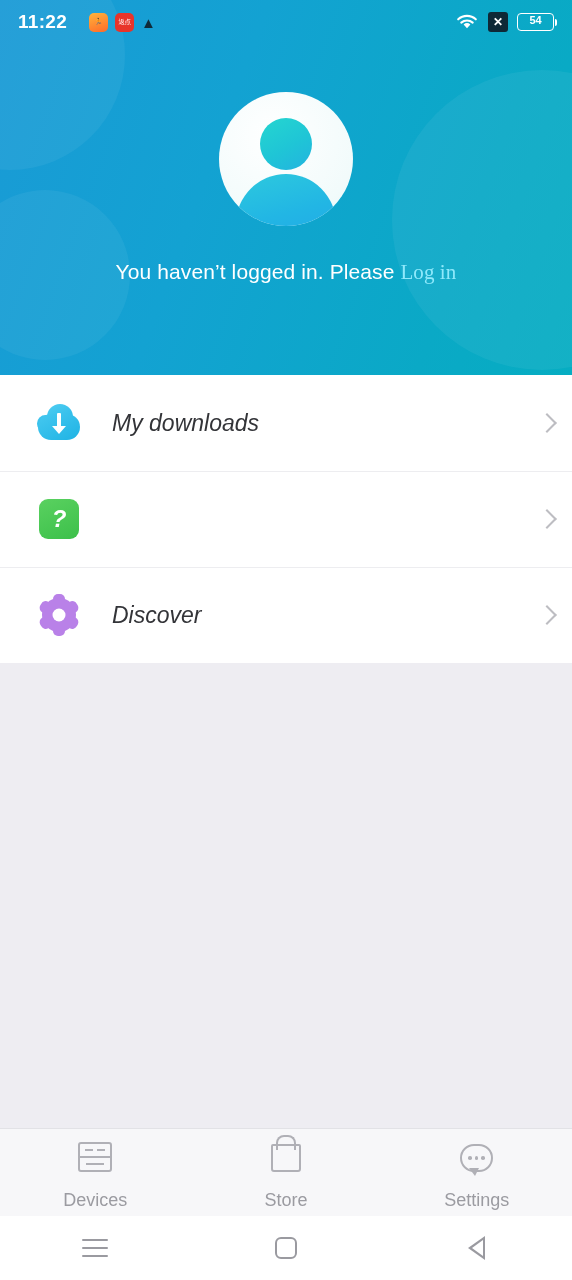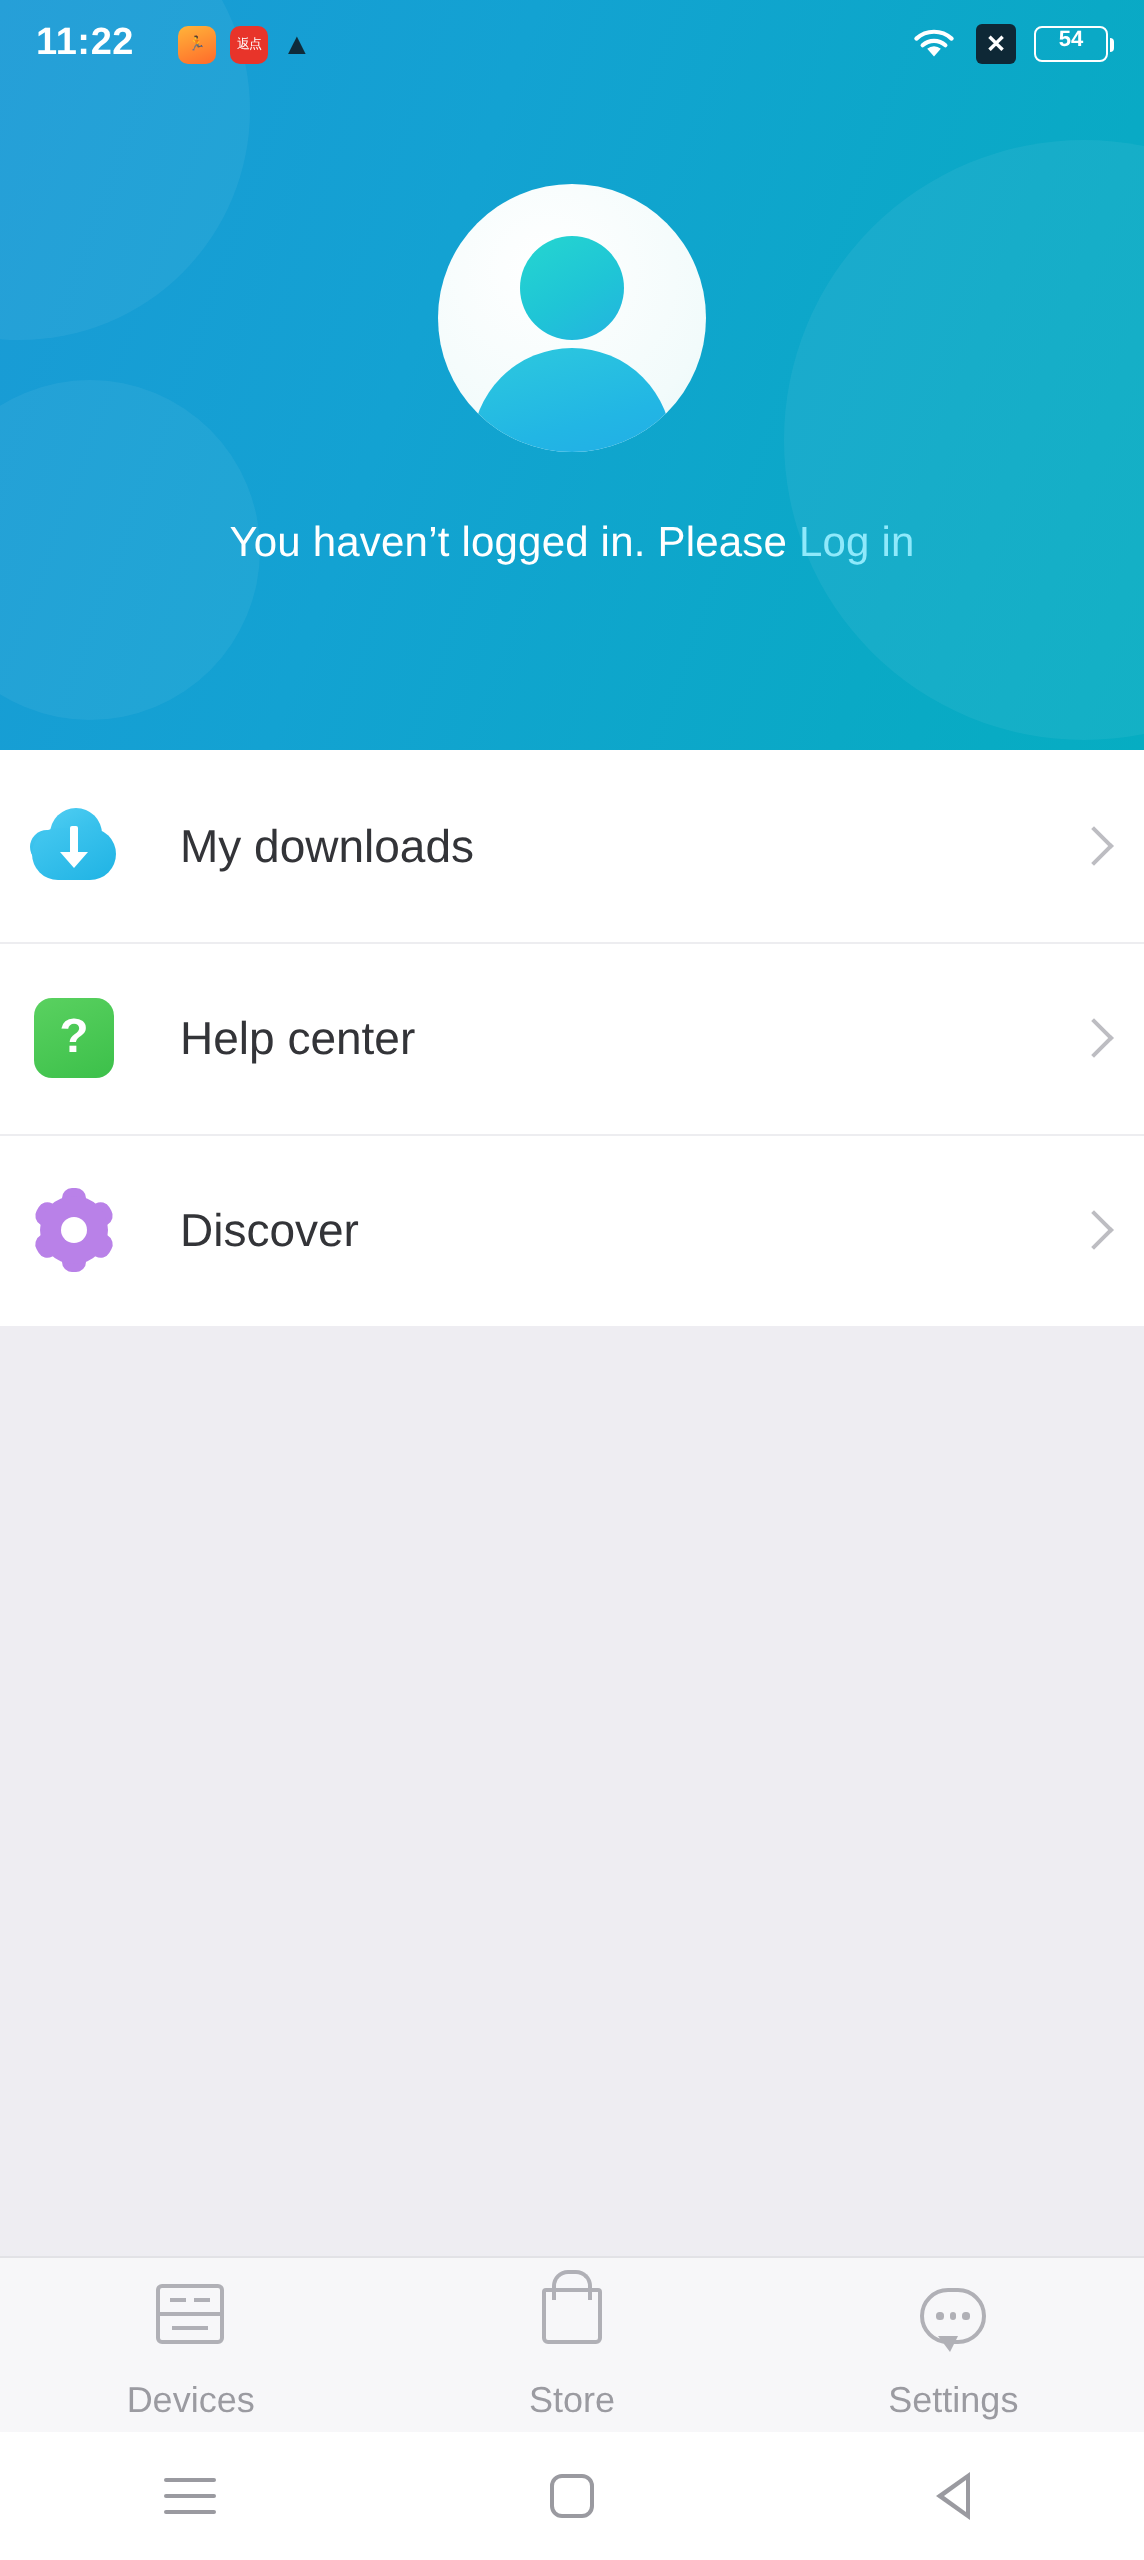--- a/index.html
+++ b/index.html
@@ -59,27 +59,27 @@
     position:absolute; left:50%; top:82px; transform:translateX(-50%);
     width:100px; height:78px; border-radius:50px 50px 12px 12px;
     background:linear-gradient(165deg,#2dc9de 0%,#22b6e4 50%,#22a6e8 100%);
   }
 
   .login-line {
     position:relative; z-index:3;
     text-align:center; margin-top:34px;
     font-size:21px; color:#ffffff; letter-spacing:.1px;
   }
-  .login-link { color:#8fe9fb; cursor:pointer; }
+  .login-link { color:#8fe9fb; cursor:pointer;font-family:Liberation Serif, serif; }
 
   
   .menu { background:#fff; flex:0 0 auto; }
   .menu-row {
     height:96px; display:flex; align-items:center;
-    padding:0 18px 0 14px; position:relative; background:#fff; cursor:pointer;
+    padding:0 18px 0 36px; position:relative; background:#fff; cursor:pointer;font-style:italic;
   }
   .menu-row + .menu-row:before {
     content:""; position:absolute; left:0; right:0; top:0; height:1px; background:#ededf0;
   }
   .menu-icon { width:46px; height:46px; flex:0 0 auto; display:flex; align-items:center; justify-content:center; }
   .menu-label { font-size:23px; color:#333438; margin-left:30px; }
   .chev { margin-left:auto; width:14px; height:14px; border-right:2px solid #bdbdc2; border-top:2px solid #bdbdc2; transform:rotate(45deg); }
 
   
   .ic-cloud { position:relative; width:46px; height:40px; }
@@ -235,21 +235,20 @@
         </div>
       </div>
       <div class="menu-label">My downloads</div>
       <div class="chev"></div>
     </div>
 
     <div class="menu-row">
       <div class="menu-icon">
         <div class="ic-help">?</div>
       </div>
-      <div class="menu-label">Help center</div>
       <div class="chev"></div>
     </div>
 
     <div class="menu-row">
       <div class="menu-icon">
         <div class="ic-gear">
           <div class="g-core">
             <div class="tooth" style="transform:rotate(0deg)"></div>
             <div class="tooth" style="transform:rotate(60deg)"></div>
             <div class="tooth" style="transform:rotate(120deg)"></div>

